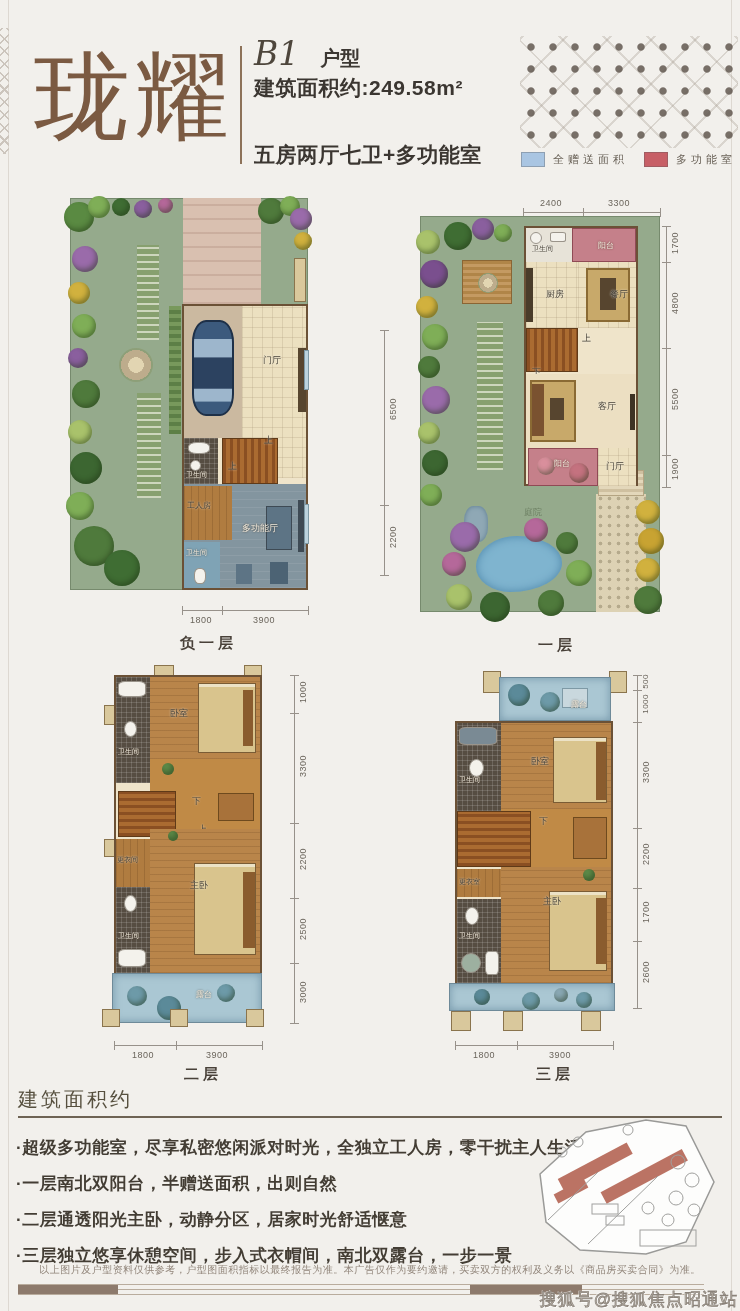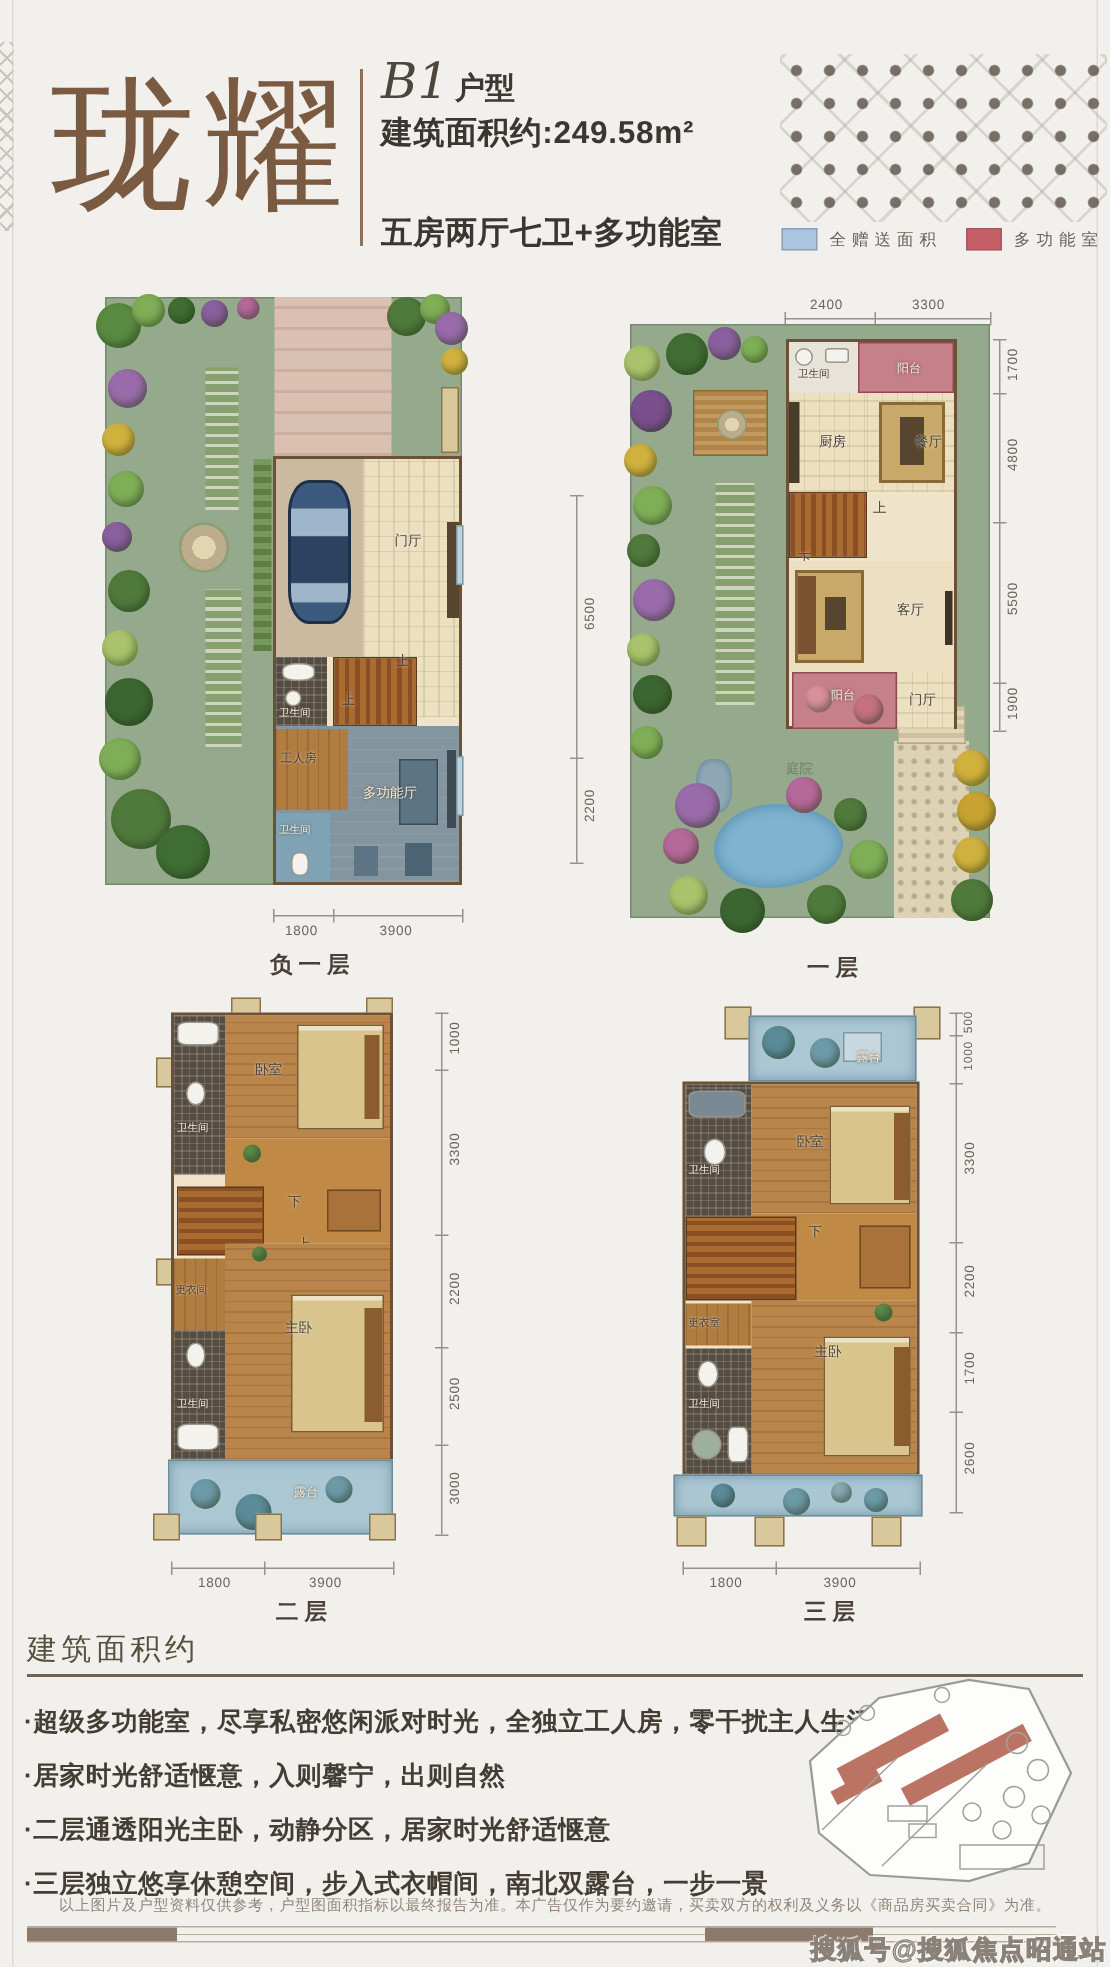--- a/index.html
+++ b/index.html
@@ -4,21 +4,21 @@
 <style>
 *{margin:0;padding:0;box-sizing:border-box}
 body{background:#e8e5e1;font-family:"Liberation Sans",sans-serif}
 .page{position:relative;width:740px;height:1311px;margin:0 auto;background:#f2f0ec;overflow:hidden}
 .edge{position:absolute;top:0;width:1px;height:1311px;background:#ddd8d1}
 
 .title{position:absolute;left:34px;top:40px;font-family:"DejaVu Serif","Liberation Serif",serif;font-size:96px;line-height:1.2;color:#7b5a42;letter-spacing:4px}
 .vrule{position:absolute;left:240px;top:46px;width:2px;height:118px;background:#8d7259}
 .unitline{position:absolute;left:254px;top:34px;color:#4e463c}
 .unitcode{font-family:"DejaVu Serif","Liberation Serif",serif;font-style:italic;font-size:33px}
-.unitsuffix{font-size:20px;font-weight:bold;color:#3d3833;margin-left:4px}
+.unitsuffix{font-size:20px;font-weight:bold;color:#3d3833;margin-left:21px}
 .hinfo{position:absolute;left:254px;font-size:21px;font-weight:bold;color:#3b3631;letter-spacing:.5px}
 .pattern{position:absolute;left:520px;top:36px;width:218px;height:112px;
  background-image:
   radial-gradient(circle at 11px 11px, rgba(98,88,80,.85) 3.2px, rgba(98,88,80,0) 4.2px),
   repeating-linear-gradient(45deg, transparent 0 13px, rgba(160,150,138,.30) 13px 15px, transparent 15px 31px),
   repeating-linear-gradient(-45deg, transparent 0 13px, rgba(160,150,138,.30) 13px 15px, transparent 15px 31px);
  background-size:22px 22px,auto,auto}
 .legend{position:absolute;top:151px;height:16px;display:flex;align-items:center}
 .sw{width:24px;height:15px;margin-right:8px;border:1px solid rgba(90,90,90,.35)}
 .sw.blue{background:#a9c5e2}
@@ -64,21 +64,21 @@
 .car{position:absolute;background:linear-gradient(180deg,#3c5a7d 0 18%,#9db6cc 19% 38%,#2c4260 39% 72%,#9db6cc 73% 86%,#3c5a7d 87%);border:2px solid #1e3048;border-radius:14px/22px}
 
 .sect-title{position:absolute;left:18px;top:1086px;font-size:20px;color:#57503f;letter-spacing:3px}
 .sect-rule{position:absolute;left:18px;top:1116px;width:704px;height:2px;background:#6e6354}
 .bullets{position:absolute;left:16px;top:1130px;width:520px}
 .bullets div{font-size:17px;font-weight:bold;color:#433d34;line-height:36px;letter-spacing:.5px;white-space:nowrap}
 .siteplan{position:absolute;left:528px;top:1112px}
 .disc{position:absolute;left:0;top:1263px;width:740px;text-align:center;font-size:10px;color:#91857a;letter-spacing:.5px}
 .bar{position:absolute;left:18px;top:1284px;width:686px;height:11px;border-top:1px solid #b9ac9d;border-bottom:1px solid #b9ac9d;background:linear-gradient(transparent 45%,#b9ac9d 45% 55%,transparent 55%)}
 .bar .blk{position:absolute;top:0;height:100%;background:#8d7a6c}
-.wm{position:absolute;right:2px;top:1288px;font-size:17px;font-weight:bold;color:#cfc9c0;-webkit-text-stroke:.8px #8a8279;text-shadow:1px 1px 0 #fff,-1px -1px 0 rgba(255,255,255,.6);letter-spacing:1px}
+.wm{position:absolute;right:2px;top:1288px;font-size:17px;font-weight:normal;color:#cfc9c0;-webkit-text-stroke:.8px #8a8279;text-shadow:1px 1px 0 #fff,-1px -1px 0 rgba(255,255,255,.6);letter-spacing:1px}
 </style>
 </head>
 <body>
 
 <div class="page">
   <div class="edge" style="left:8px"></div>
   <div class="edge" style="left:731px"></div>
   <div class="xcol"></div>
 
   <div class="title">珑耀</div>
@@ -408,21 +408,21 @@
     <div class="tick" style="left:180px;top:378px;width:1px;height:9px"></div>
     <div class="dimt" style="left:40px;top:387px">1800</div>
     <div class="dimt" style="left:116px;top:387px">3900</div>
     <div class="cap" style="left:103px;top:402px">三层</div>
   </div>
 
   <div class="sect-title">建筑面积约</div>
   <div class="sect-rule"></div>
   <div class="bullets">
     <div>·超级多功能室，尽享私密悠闲派对时光，全独立工人房，零干扰主人生活</div>
-    <div>·居家时光舒适惬意，入则馨宁，出则自然</div>
+    <div>·一层南北双阳台，半赠送面积，出则自然</div>
     <div>·二层通透阳光主卧，动静分区，居家时光舒适惬意</div>
     <div>·三层独立悠享休憩空间，步入式衣帽间，南北双露台，一步一景</div>
   </div>
   <svg class="siteplan" width="196" height="152" viewBox="0 0 196 152">
     <polygon points="12,62 58,20 118,8 158,14 186,70 158,130 118,142 52,138 18,110" fill="#fdfdfc" stroke="#9a9a98" stroke-width="1.5"></polygon>
     <g fill="#b05c4a" opacity="0.85">
       <rect x="28" y="48" width="78" height="13" transform="rotate(-28 67 54)"></rect>
       <rect x="70" y="58" width="92" height="13" transform="rotate(-28 116 64)"></rect>
       <rect x="26" y="74" width="34" height="10" transform="rotate(-28 43 79)"></rect>
     </g>

